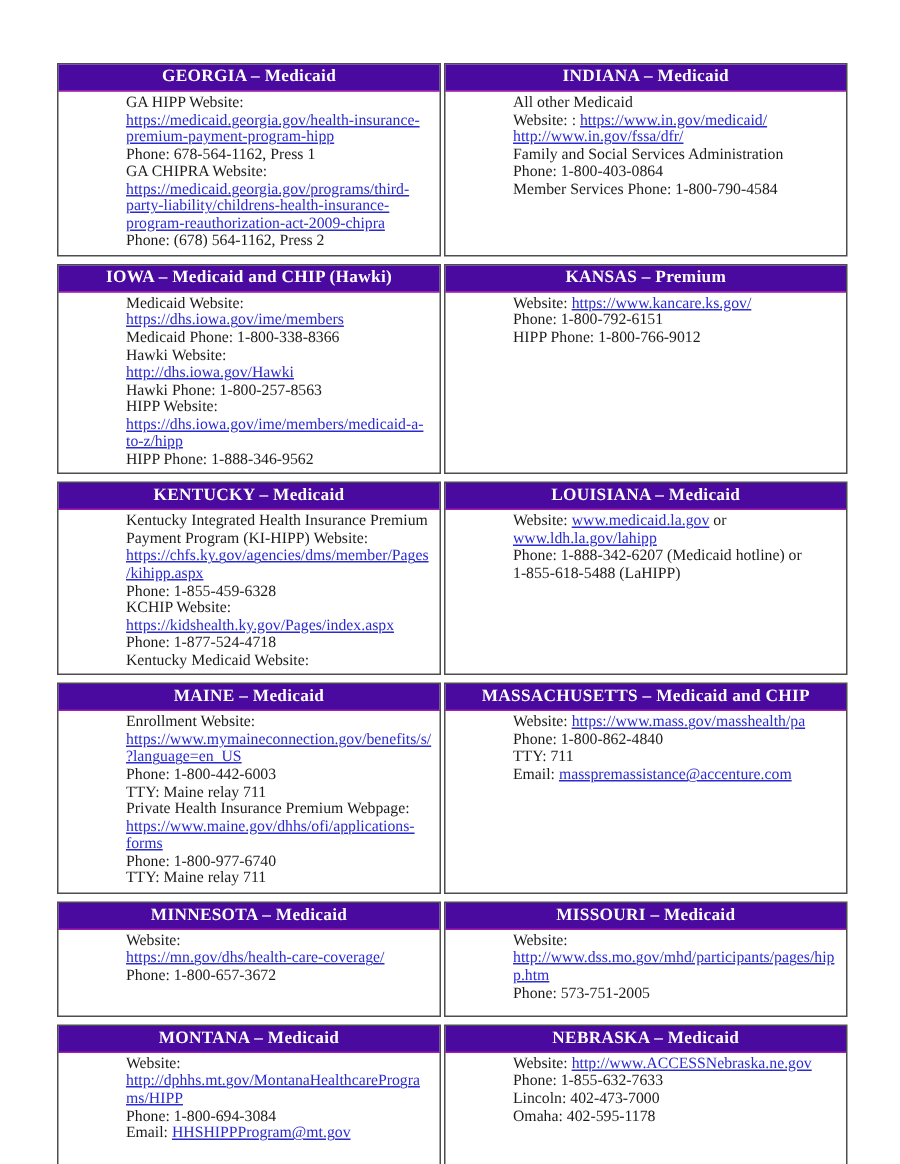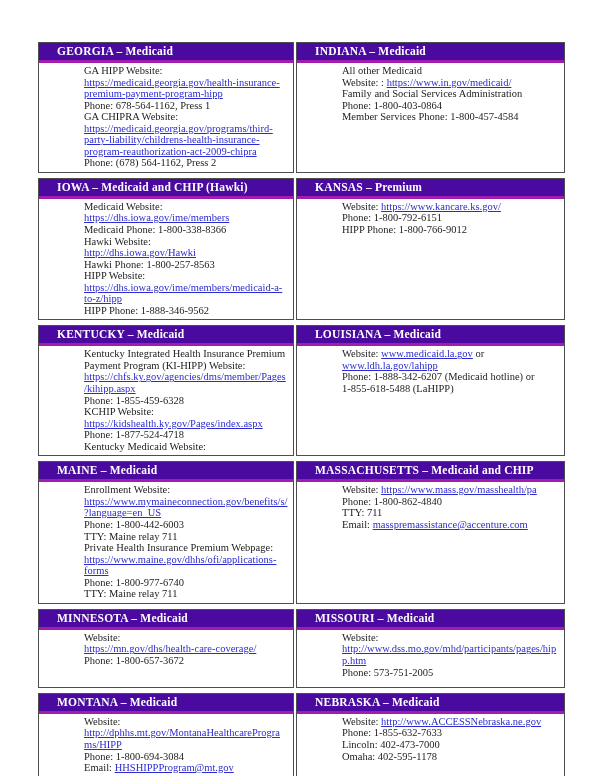--- a/index.html
+++ b/index.html
@@ -1,22 +1,22 @@
 <!DOCTYPE html>
 <html><head>
 <meta charset="utf-8">
 <style>
   html,body{margin:0;padding:0;background:#ffffff;}
   body{width:600px;height:776px;font-family:"Liberation Serif",serif;}
   .page{position:relative;width:600px;height:776px;background:#ffffff;overflow:hidden;}
   .state-table{position:absolute;left:38px;top:42px;width:527px;display:flex;flex-direction:column;gap:5px;}
   .row{display:grid;grid-template-columns:256px 269px;column-gap:2px;}
   .cell{border:1px solid #4d4d4d;background:#ffffff;display:flex;flex-direction:column;}
-  .header{background:#4a0a9f;color:#ffffff;font-weight:bold;
-          font-size:11.5px;line-height:15px;padding:1px 18px;border-bottom:3px solid #a21caf;
+  .header{background:#4a0a9f;color:#ffffff;font-weight:bold;text-align:center;
+          font-size:11.5px;line-height:15px;padding:1px 18px;border-bottom:1px solid #a21caf;
           letter-spacing:.2px;}
   .content{padding:2px 5px 3px 5px;font-size:10.5px;line-height:1.1;color:#1c1c1c;
            overflow-wrap:anywhere;flex:1;margin-left:40px;}
   .line{min-height:11px;}
   .link{color:#2b2bd0;text-decoration:underline;cursor:pointer;}
   .row-0 .content{min-height:92px;}
   .row-1 .content{min-height:99px;}
   .row-2 .content{min-height:104px;}
   .row-3 .content{min-height:104px;}
   .row-4 .content{min-height:52px;}
@@ -36,23 +36,24 @@
             <div class="line"><span>GA CHIPRA Website:</span></div>
             <div class="line"><a class="link">https://medicaid.georgia.gov/programs/third-party-liability/childrens-health-insurance-program-reauthorization-act-2009-chipra</a></div>
             <div class="line"><span>Phone: (678) 564-1162, Press 2</span></div>
           </div>
         </div>
         <div class="cell">
           <div class="header">INDIANA – Medicaid</div>
           <div class="content">
             <div class="line"><span>All other Medicaid</span></div>
             <div class="line"><span>Website: : </span><a class="link">https://www.in.gov/medicaid/</a></div>
+            <div class="line"><a class="link">http://www.in.gov/fssa/dfr/</a></div>
             <div class="line"><span>Family and Social Services Administration</span></div>
             <div class="line"><span>Phone: 1-800-403-0864</span></div>
-            <div class="line"><span>Member Services Phone: 1-800-457-4584</span></div>
+            <div class="line"><span>Member Services Phone: 1-800-790-4584</span></div>
           </div>
         </div>
       </div>
       <div class="row row-1">
         <div class="cell">
           <div class="header">IOWA – Medicaid and CHIP (Hawki)</div>
           <div class="content">
             <div class="line"><span>Medicaid Website:</span></div>
             <div class="line"><a class="link">https://dhs.iowa.gov/ime/members</a></div>
             <div class="line"><span>Medicaid Phone: 1-800-338-8366</span></div>

